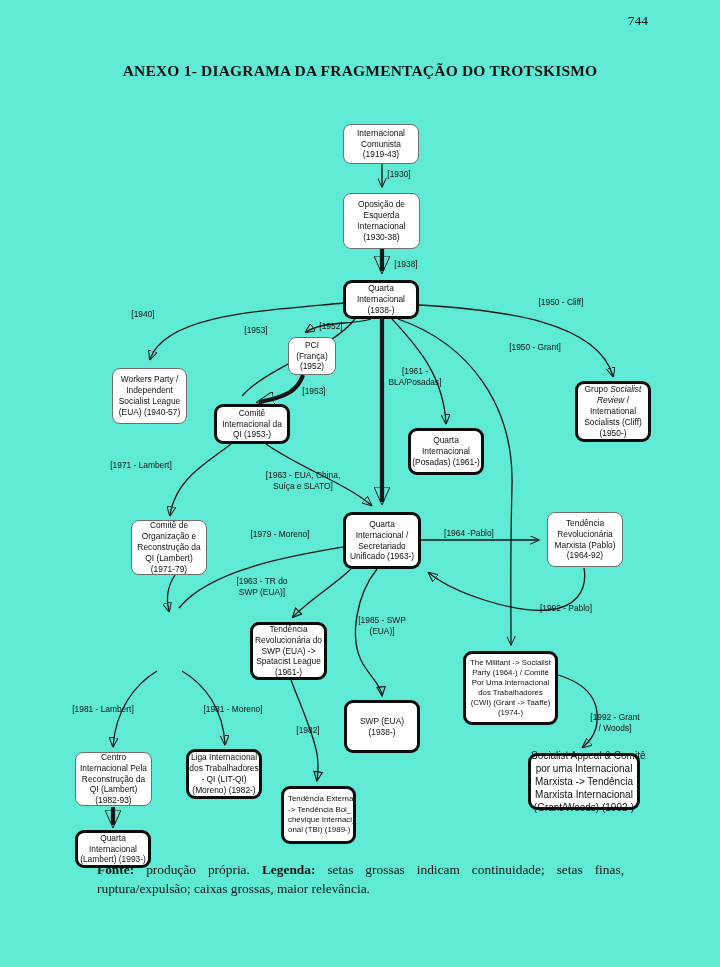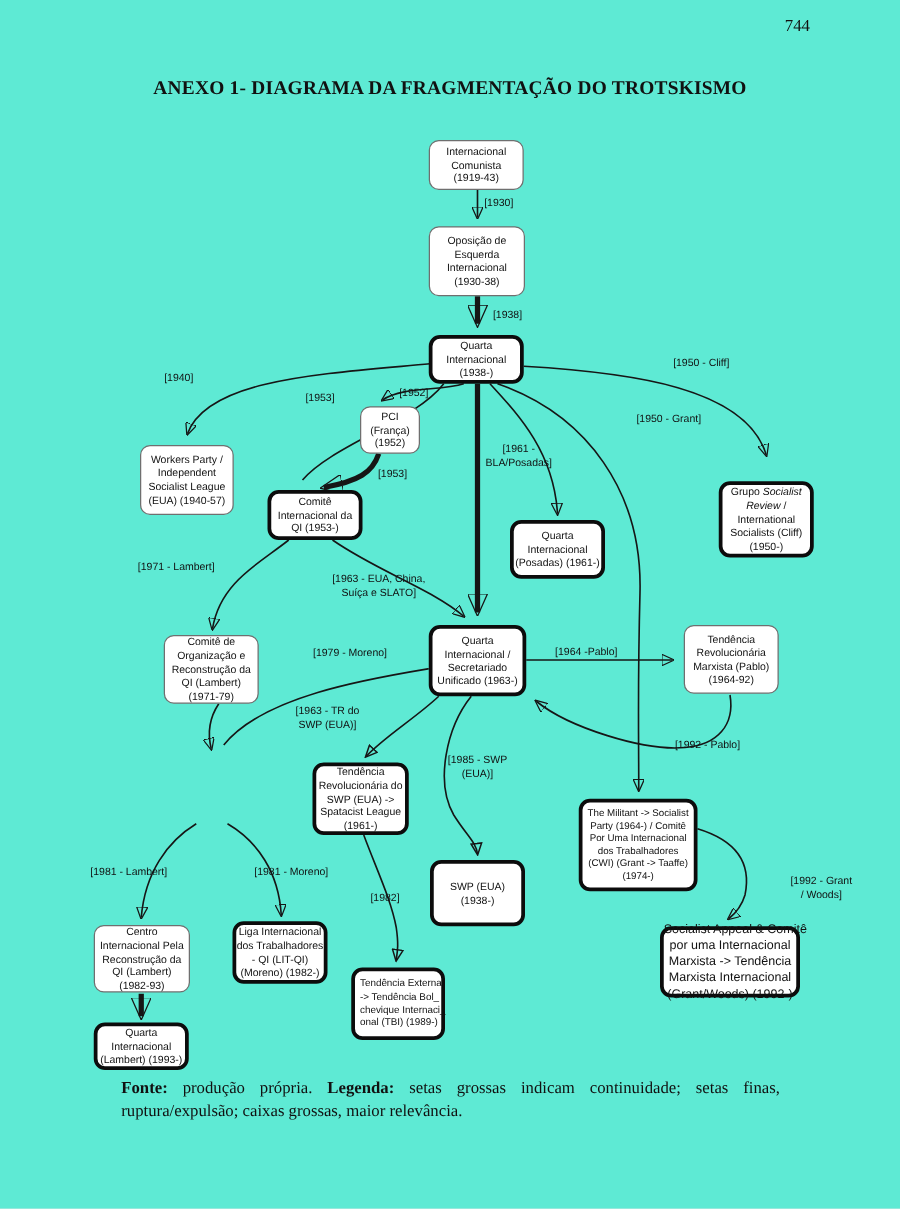--- a/index.html
+++ b/index.html
@@ -3,21 +3,21 @@
 <meta charset="utf-8">
 <style>
   html,body{margin:0;padding:0;background:#e8e8e8;}
   .page{position:relative;width:720px;height:967px;margin:0 auto;background:#5eead4;
         font-family:"Liberation Sans",sans-serif;overflow:hidden;}
   .page-number{position:absolute;top:13px;right:72px;font-family:"Liberation Serif",serif;
         font-size:13.5px;color:#111;}
   .doc-title{position:absolute;top:62px;left:0;width:100%;text-align:center;
         font-family:"Liberation Serif",serif;font-weight:bold;font-size:15.5px;color:#111;
         letter-spacing:.2px;}
-  .canvas{position:absolute;left:0;top:4px;width:720px;height:895px;}
+  .canvas{position:absolute;left:0;top:16px;width:720px;height:895px;}
   svg.edges{position:absolute;left:0;top:0;z-index:1;}
   svg.edges path{fill:none;stroke:#161616;}
   svg.edges path.thin{stroke-width:1.3px;}
   svg.edges path.thick{stroke-width:4.2px;}
   .node{position:absolute;z-index:2;background:#fff;border:1.4px solid #6f6f6f;
         border-radius:8px;display:flex;align-items:center;justify-content:center;
         text-align:center;color:#111;box-sizing:border-box;}
   .node.thick{border:3.6px solid #0c0c0c;border-radius:9px;}
   .node .node-text{width:100%;font-size:8.4px;line-height:1.3;}
   .node .node-text div{white-space:nowrap;}
@@ -112,21 +112,21 @@
           <div>(EUA) (1940-57)</div>
         </div>
       </div>
       <div class="node thick" style="left: 214px; top: 388px; width: 76px; height: 40px;">
         <div class="node-text">
           <div>Comitê</div>
           <div>Internacional da</div>
           <div>QI (1953-)</div>
         </div>
       </div>
-      <div class="node thick" style="left: 575px; top: 365px; width: 76px; height: 61px; margin-top: 16px;">
+      <div class="node thick" style="left: 575px; top: 365px; width: 76px; height: 61px;">
         <div class="node-text">
           <div>Grupo <i>Socialist</i></div>
           <div><i>Review</i> /</div>
           <div>International</div>
           <div>Socialists (Cliff)</div>
           <div>(1950-)</div>
         </div>
       </div>
       <div class="node thick" style="left: 408px; top: 412px; width: 76px; height: 47px;">
         <div class="node-text">
@@ -274,21 +274,21 @@
       <div class="elabel" style="left: 566px; top: 592px;">
         <div>[1992 - Pablo]</div>
       </div>
       <div class="elabel" style="left: 382px; top: 609px;">
         <div>[1985 - SWP</div>
         <div>(EUA)]</div>
       </div>
       <div class="elabel" style="left: 308px; top: 714px;">
         <div>[1982]</div>
       </div>
-      <div class="elabel" style="left: 615px; top: 706px; margin-left: 42px;">
+      <div class="elabel" style="left: 615px; top: 706px;">
         <div>[1992 - Grant</div>
         <div>/ Woods]</div>
       </div>
       <div class="elabel" style="left: 103px; top: 693px;">
         <div>[1981 - Lambert]</div>
       </div>
       <div class="elabel" style="left: 233px; top: 693px;">
         <div>[1981 - Moreno]</div>
       </div>
     </div>

